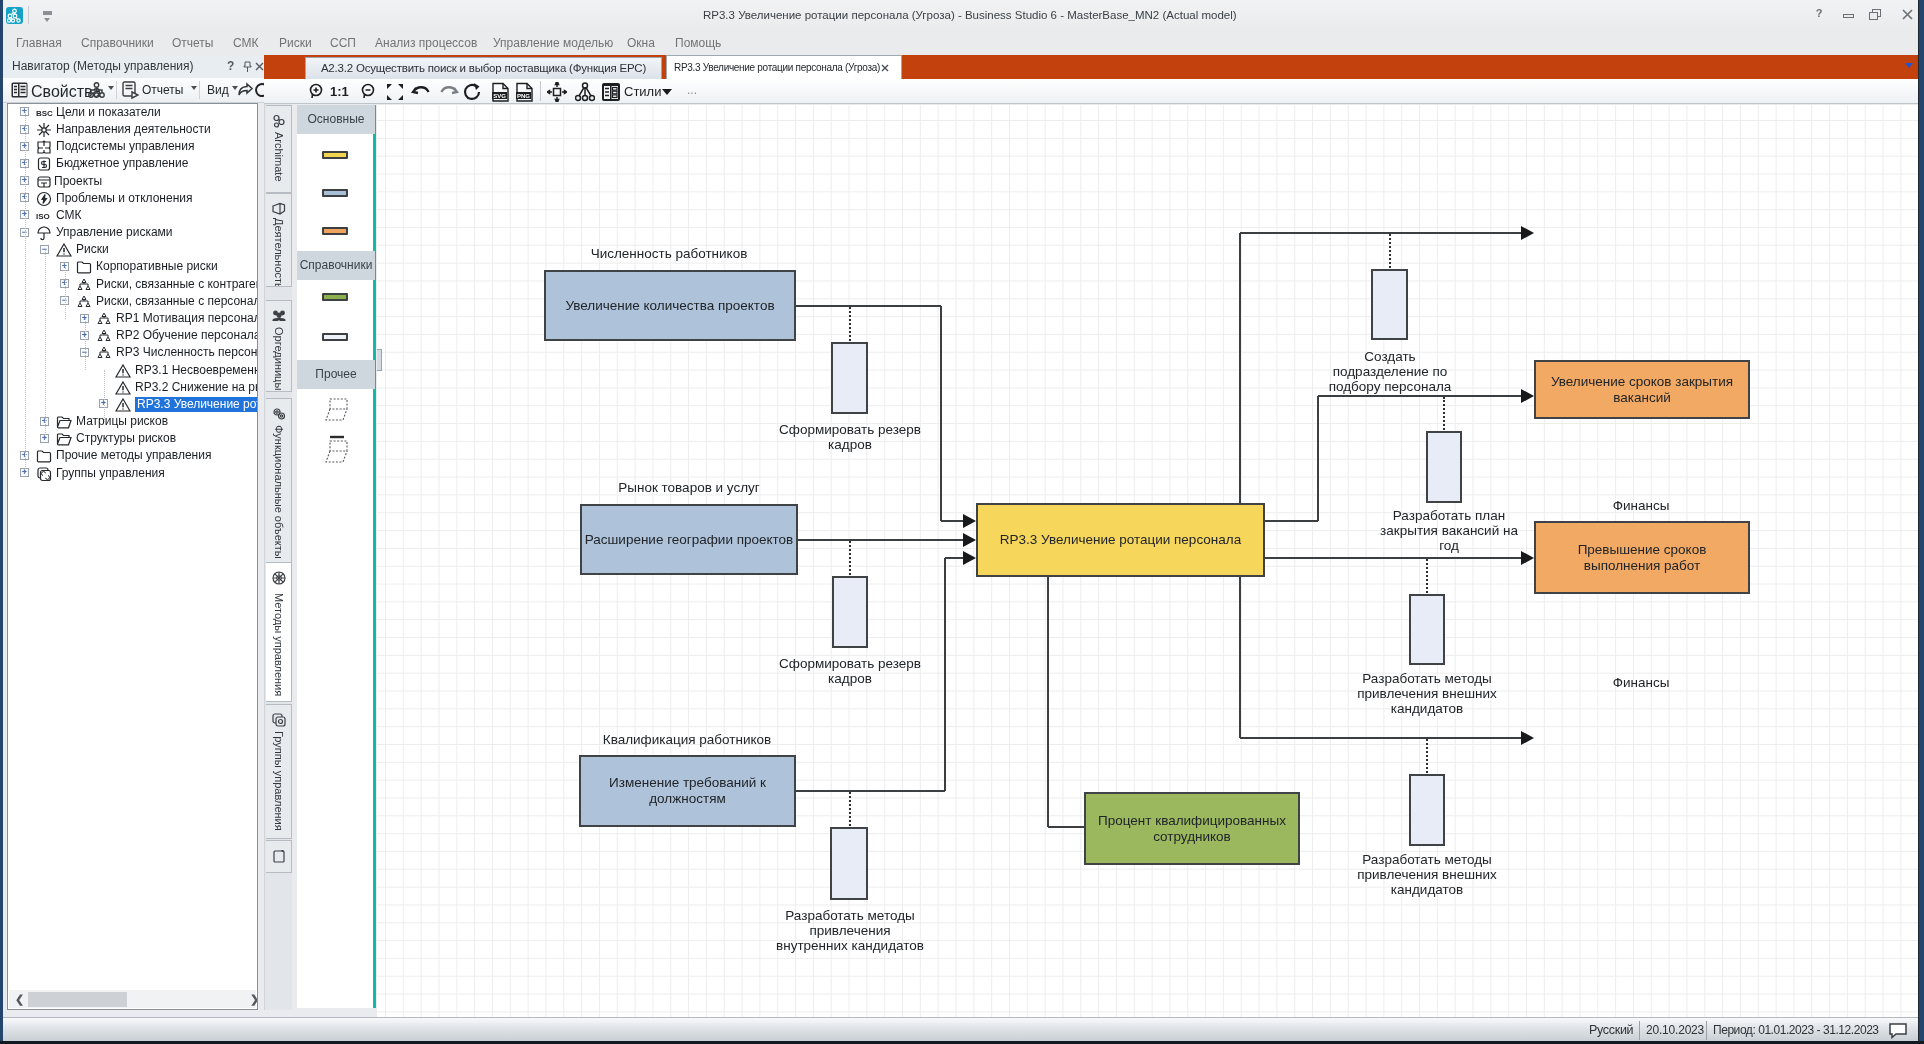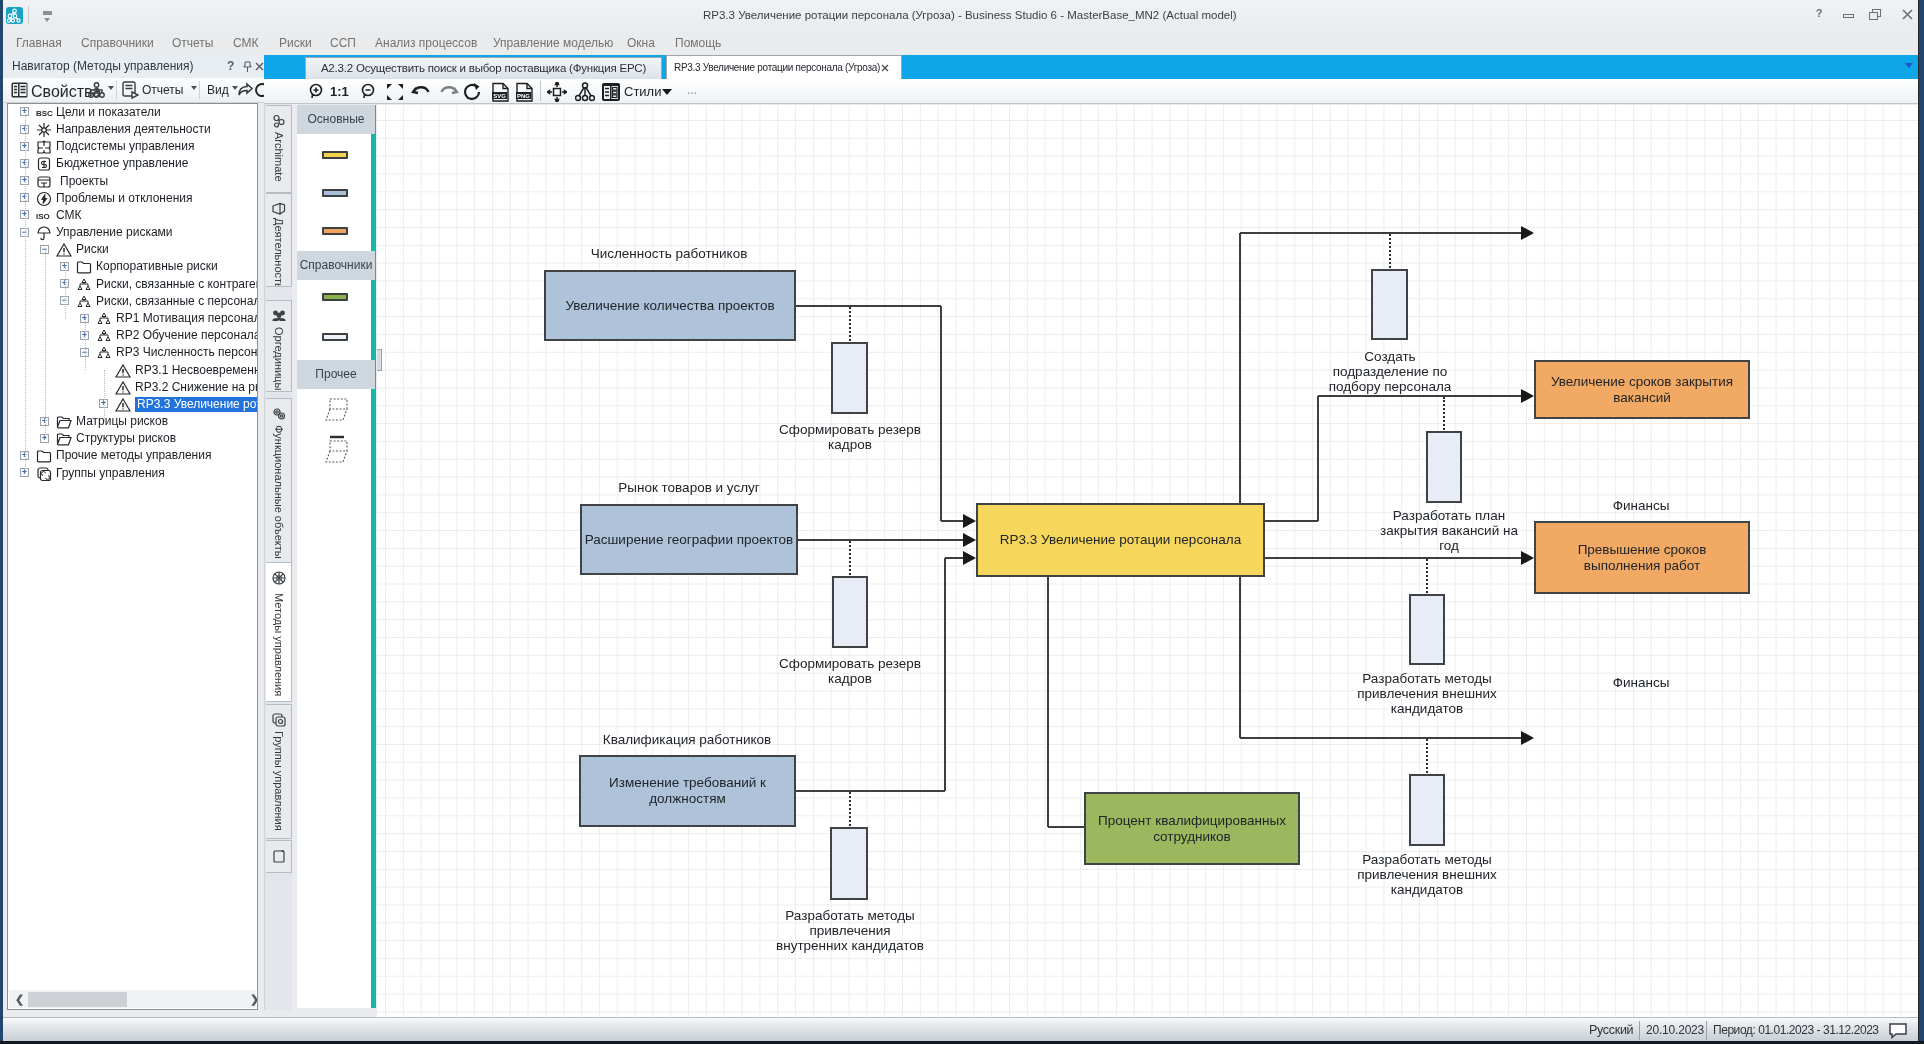--- a/index.html
+++ b/index.html
@@ -29,29 +29,29 @@
 #hscroll{left:8px;top:990px;width:249px;height:19px;background:#f2f3f5}
 #hthumb{left:19px;top:2px;width:99px;height:15px;background:#cdd0d4;position:absolute}
 .harr{position:absolute;top:3px;font-size:11px;color:#555a60;font-weight:700}
 
 #vstrip{left:264px;top:103px;width:28px;height:907px;background:#e2e6ea;border-left:1px solid #cfd4d9}
 .vtab{position:absolute;left:1px;width:26px;background:#e7ebee;border:1px solid #b6bcc3;border-left:none;overflow:hidden}
 .vtab.on{background:#fff}
 .vtxt{position:absolute;left:7px;writing-mode:vertical-rl;font-size:11px;color:#33383e;white-space:nowrap}
 .vicon{position:absolute;left:5px;width:16px;height:16px}
 
-#tabbar{left:264px;top:55px;width:1657px;height:24px;background:#0ea5e9}
+#tabbar{left:264px;top:55px;width:1657px;height:24px;background:#c2410c}
 .dtab{position:absolute;font-size:11.5px;white-space:nowrap;text-align:center}
 #tab1{left:41px;top:2px;width:357px;height:22px;background:linear-gradient(#f2f5f8,#dbe2e9);border:1px solid #9fa7b1;border-bottom:none;color:#2c3137;padding-top:4px;letter-spacing:-0.2px}
 #tab2{left:402px;top:0;width:236px;height:24px;background:#fff;border:1px solid #9fa7b1;border-bottom:none;color:#24282d;padding-top:6px;padding-left:7px;padding-right:24px;font-size:10px;letter-spacing:-0.3px;text-align:left}
 
 #maintb{left:264px;top:79px;width:1657px;height:25px;background:linear-gradient(#ffffff,#eef1f4);border-bottom:1px solid #bfc5cb}
 .tbi{position:absolute;top:3px}
 
-#palette{left:297px;top:105px;width:79px;height:903px;background:#fff;border-right:5px solid #14b8a6}
+#palette{left:297px;top:105px;width:79px;height:903px;background:#fff;border-right:3px solid #14b8a6}
 .phead{position:absolute;left:0;width:78px;height:29px;background:#cfd7de;color:#3a434c;font-size:12px;text-align:center;padding-top:7px}
 .swatch{position:absolute;left:25px;width:26px;height:8px;border:2px solid #3c4043;border-radius:1px}
 
 #canvas{left:377px;top:105px;width:1544px;height:912px;background-color:#fff;
  background-image:linear-gradient(#ededee 1px,transparent 1px),linear-gradient(90deg,#ededee 1px,transparent 1px);
  background-size:17.83px 17.83px;background-position:8px 15px}
 .node{position:absolute;border:2px solid #3f4346;display:flex;align-items:center;justify-content:center;text-align:center;font-size:13.5px;color:#212529;line-height:16px;white-space:nowrap}
 .small{position:absolute;border:2px solid #3f4346;background:#e7ecf6}
 .lbl{position:absolute;font-size:13.5px;color:#212529;text-align:center;line-height:15px;white-space:nowrap}
 .hline,.vline{position:absolute;background:#3c3f42}
@@ -182,21 +182,21 @@
 <span class="tlabel" style="left:48px">Бюджетное управление</span>
 </div>
 <div class="trow" style="left:0;top:68.5px;width:249px">
 <span class="exp" style="left:12px;top:3.5px">+</span>
 <span class="ticon" style="left:28px;top:1px"><svg width="16" height="16" viewBox="0 0 16 16">
           <g stroke="#26292d" stroke-width="1.2" fill="none">
             <rect x="2" y="3" width="12" height="10" rx="2"></rect>
             <path d="M2 6 H14 M5 9 H11 M8 9 V13"></path>
           </g>
         </svg></span>
-<span class="tlabel" style="left:52px">Проекты</span>
+<span class="tlabel" style="left:46px">Проекты</span>
 </div>
 <div class="trow" style="left:0;top:85.7px;width:249px">
 <span class="exp" style="left:12px;top:3.5px">+</span>
 <span class="ticon" style="left:28px;top:1px"><svg width="16" height="16" viewBox="0 0 16 16">
           <g stroke="#26292d" stroke-width="1.2" fill="none">
             <circle cx="8" cy="8" r="6.5"></circle>
             <path d="M9 3.5 L6 8.5 H8 L7 12.5 L10.5 7.5 H8.5 Z" fill="#26292d"></path>
           </g>
         </svg></span>
 <span class="tlabel" style="left:48px">Проблемы и отклонения</span>

